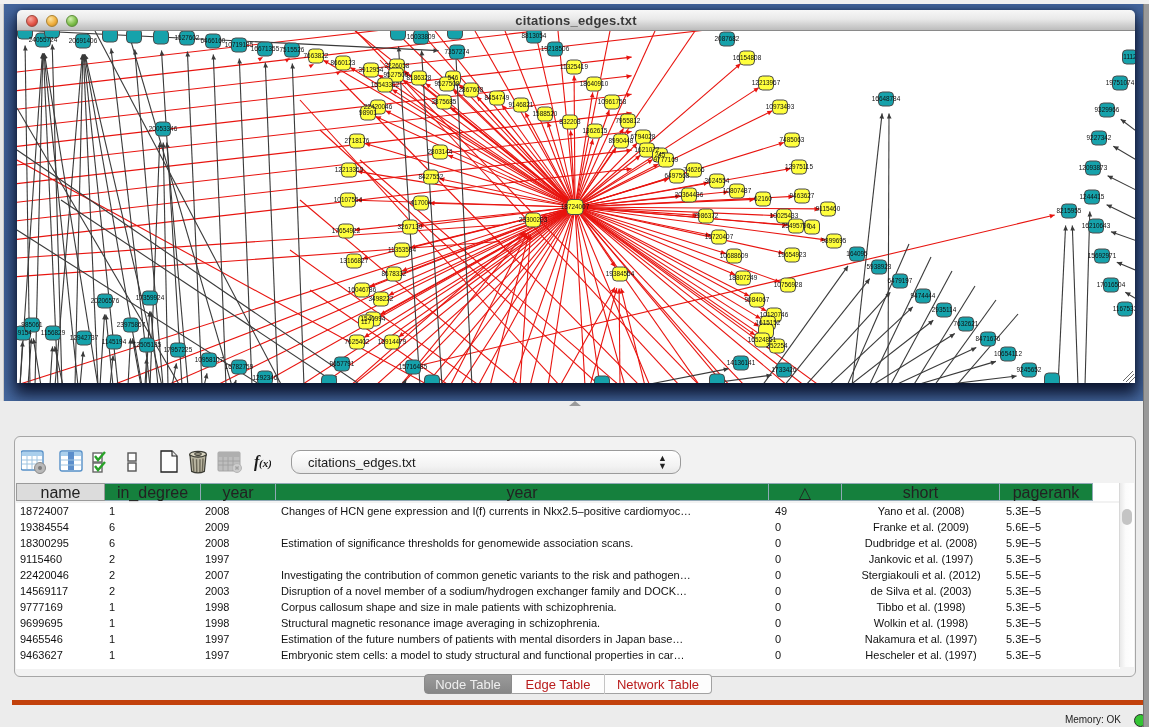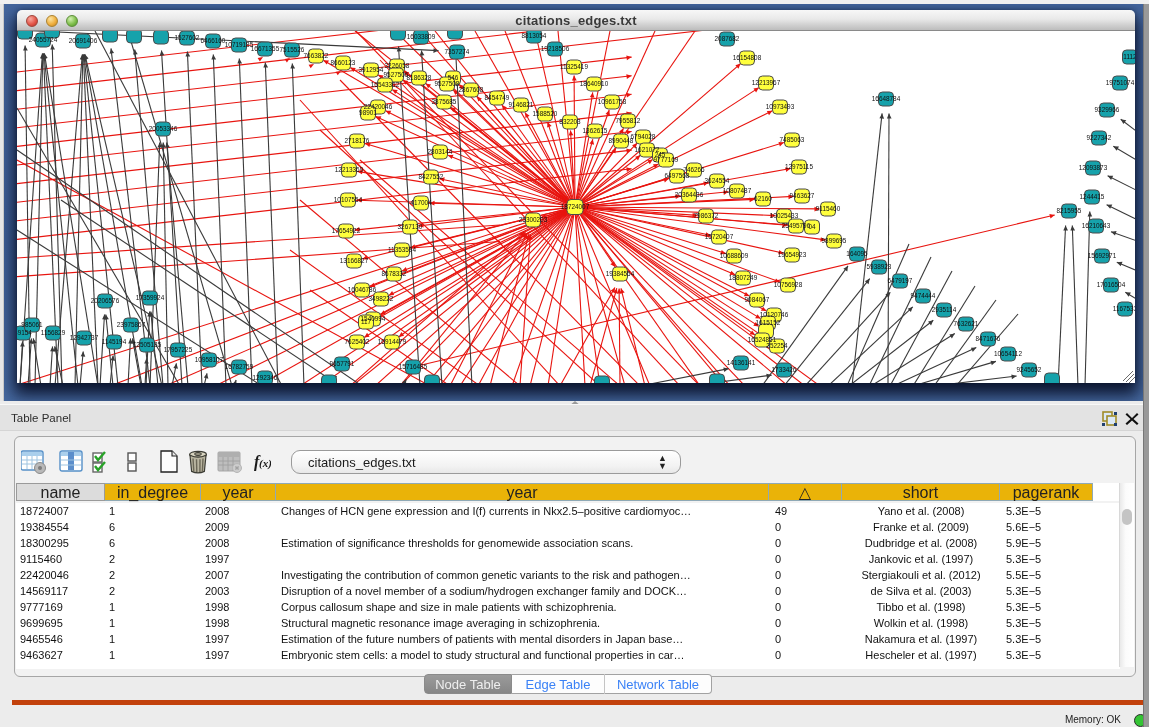--- a/index.html
+++ b/index.html
@@ -19,38 +19,38 @@
 .ny{fill:#ffff3d}
 
 #tp{position:absolute;left:0;top:401px;width:1143px;height:326px;background:#ececec}
 #tphead{position:absolute;left:0;top:3px;width:100%;height:27px;background:#e3e3e3;border-top:1px solid #f8f8f8;border-bottom:1px solid #d5d5d5}
 #tphead .t{position:absolute;left:11px;top:7px;font-size:11.5px;color:#2d2d2d}
 #panel{position:absolute;left:14px;top:35px;width:1122px;height:241px;background:#f2f2f2;border:1px solid #a6a6a6;border-radius:6px}
 #toolbar{position:absolute;left:0;top:12px;height:28px;width:100%}
 #combo{position:absolute;left:276px;top:1px;width:390px;height:24px;background:linear-gradient(180deg,#fff,#f2f2f2 70%,#e8e8e8);border:1px solid #9a9a9a;border-radius:9px;font-size:13px;color:#1a1a1a;line-height:23px;padding-left:16px}
 #combo .ar{position:absolute;right:13px;top:3px;font-size:9px;color:#222;line-height:8px;text-align:center}
 #thead{position:absolute;left:1px;top:46px;height:18px;width:1104px;font-size:16px;color:#222}
-#thead span{position:absolute;top:0;height:18px;line-height:18px;text-align:center;background:#eab308;border:1px solid #8fa9b5;border-left:none}
+#thead span{position:absolute;top:0;height:18px;line-height:18px;text-align:center;background:#15803d;border:1px solid #8fa9b5;border-left:none}
 #thead .h1{left:0;width:89px;background:#dcdcdc;border:1px solid #9a9a9a}
 #thead .h2{left:89px;width:96px}
 #thead .h3{left:185px;width:75px}
 #thead .h4{left:260px;width:493px}
 #thead .h5{left:753px;width:73px}
 #thead .h6{left:826px;width:158px}
 #thead .h7{left:984px;width:93px}
 #tbody{position:absolute;left:1px;top:66px;width:1104px;height:166px;background:#fff;font-size:11px;color:#111}
 .tr{position:relative;height:16px;line-height:16px;white-space:nowrap}
 .tr span{position:absolute;top:0}
 .c1{left:4px}.c2{left:93px}.c3{left:189px}.c4{left:265px}.c5{left:759px}
 .c6{left:826px;width:158px;text-align:center}.c7{left:990px}
 #vscroll{position:absolute;right:1px;top:46px;width:15px;height:184px;background:linear-gradient(90deg,#e9e9e9,#fbfbfb 40%,#fff);border-left:1px solid #d8d8d8}
 #vthumb{position:absolute;left:2px;top:26px;width:10px;height:16px;background:#c4c4c4;border-radius:5px}
 
 #tabs{position:absolute;left:424px;top:273px;height:20px;font-size:13px}
-#tabs div{float:left;height:20px;line-height:19px;text-align:center;background:#fdfdfd;border-top:1px solid #a2a2a2;border-bottom:1px solid #a2a2a2;color:#3b82f6}
+#tabs div{float:left;height:20px;line-height:19px;text-align:center;background:#fdfdfd;border-top:1px solid #a2a2a2;border-bottom:1px solid #a2a2a2;color:#b91c1c}
 #tabs .s1{width:88px;background:linear-gradient(180deg,#9b9b9b,#868686);color:#efefef;border:1px solid #8a8a8a;border-radius:4px 0 0 4px}
 #tabs .s2{width:92px}
 #tabs .s3{width:108px;border-right:1px solid #a2a2a2;border-left:1px solid #c4c4c4;border-radius:0 4px 4px 0}
 
 #status{position:absolute;left:12px;top:299px;width:1143px;height:27px;background:#ececec;border-top:5px solid #c2410c}
 #status .m{position:absolute;right:34px;top:9px;font-size:10px;color:#222}
 #status .dot{position:absolute;right:8px;top:9px;width:13px;height:13px;border-radius:50%;background:#35c435;border:1.5px solid #2a2a2a}
 </style></head>
 <body>
 <div id="app">
@@ -742,33 +742,20 @@
           <div id="title">citations_edges.txt</div>
    <div class="tl tlr"></div>
           <div class="tl tly"></div>
           <div class="tl tlg"></div>
         </div>
  </div>
 </div>
 <div id="leftstrip"></div>
 <div id="tp">
  <div style="position:absolute;left:569px;top:0px;width:0;height:0;border-left:6px solid transparent;border-right:6px solid transparent;border-bottom:5px solid #9a9a9a"></div>
- <div id="tphead">
-        <span class="t">Table Panel</span>
-  <svg width="16" height="16" style="position:absolute;left:1102px;top:6px" viewBox="0 0 16 16">
-          <rect x="1" y="1" width="9" height="9" fill="#dce9f6" stroke="#a08c28" stroke-width="1.6"></rect>
-          <rect x="5" y="5" width="9" height="9" fill="#dce9f6" stroke="#a08c28" stroke-width="1.6"></rect>
-          <rect x="12" y="1" width="3" height="3" fill="#1f3f6e"></rect>
-          <rect x="0" y="12" width="3" height="3" fill="#1f3f6e"></rect>
-          <rect x="12" y="12" width="3" height="3" fill="#1f3f6e"></rect>
-        </svg>
-  <svg width="14" height="14" style="position:absolute;left:1125px;top:7px" viewBox="0 0 14 14">
-          <path d="M2 1 L7 6 L12 1 L13.5 2.5 L8.5 7 L13.5 11.5 L12 13 L7 8.5 L2 13 L0.5 11.5 L5.5 7 L0.5 2.5 Z" fill="#111"></path>
-        </svg>
- </div>
  <div id="panel">
   <div id="toolbar">
    <svg width="250" height="26" viewBox="0 0 250 26" style="position:absolute;left:6px;top:1px">
 
     <g transform="translate(0,1)">
               <rect x="0" y="0" width="22" height="19" rx="2" fill="#fff" stroke="#5590c8" stroke-width="1.4"></rect>
               <rect x="1" y="1" width="20" height="4" fill="#aacfec"></rect>
               <path d="M1 9h20M1 13h20M6 5v13M11 5v13M16 5v13" stroke="#9fc4e0" stroke-width="1"></path>
               <circle cx="19" cy="17" r="5.5" fill="#b9b9b9" stroke="#8a8a8a"></circle>
               <circle cx="19" cy="17" r="2" fill="#7d7d7d"></circle>

